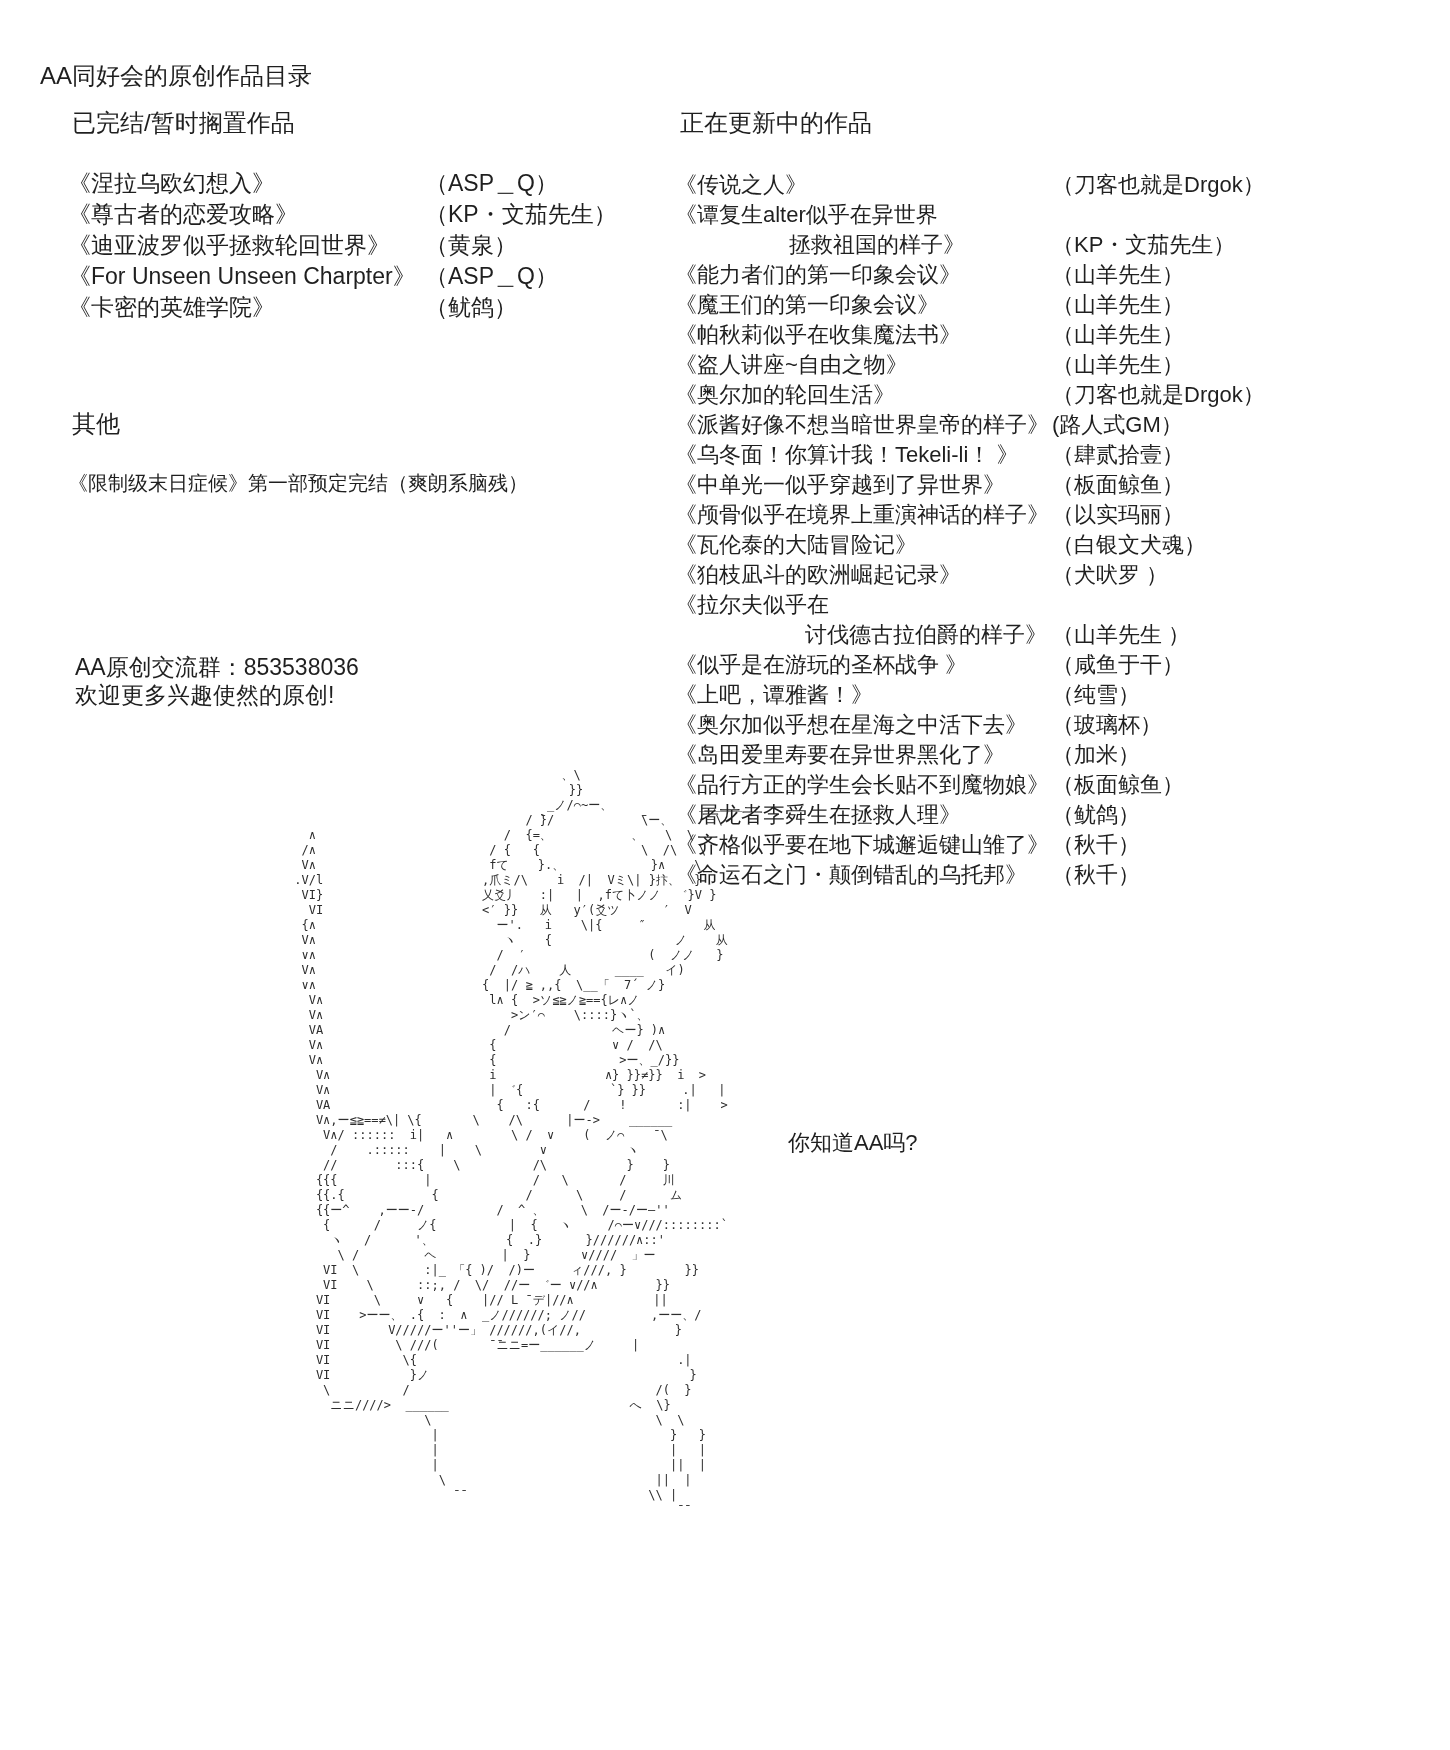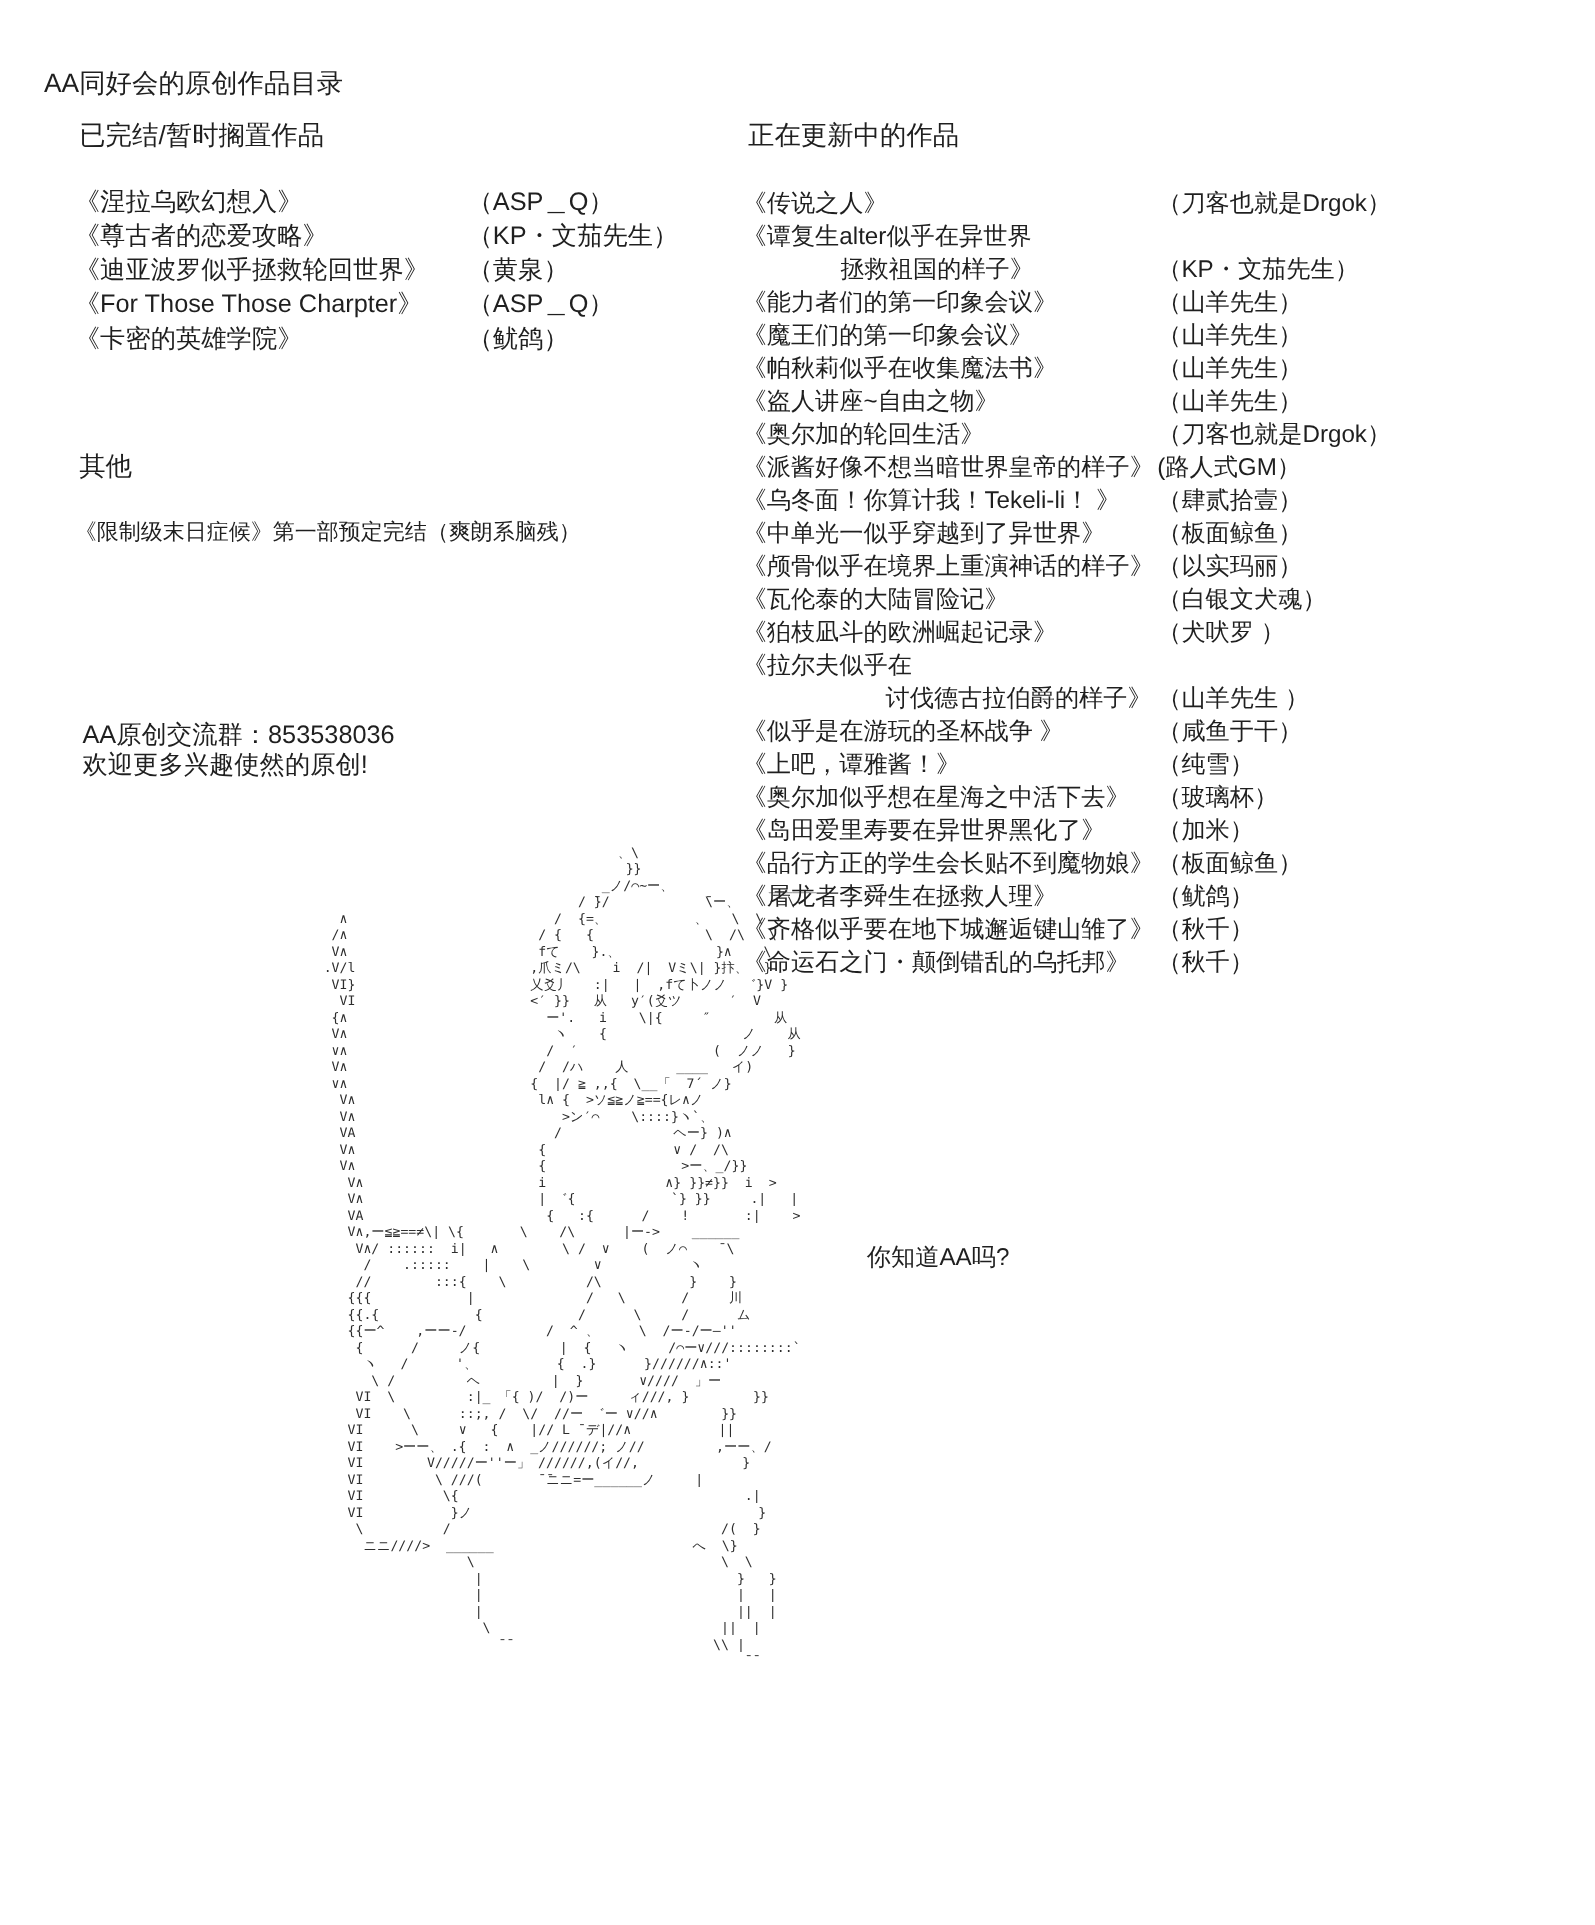--- a/index.html
+++ b/index.html
@@ -40,34 +40,34 @@
 </head>
 <body>
 
 <div class="abs" id="page-title">AA同好会的原创作品目录</div>
 
 <div class="abs" id="left-header">已完结/暂时搁置作品</div>
 <div class="abs" id="left-list">
     <div class="row"><span class="wtitle">《涅拉乌欧幻想入》</span><span class="wauthor">（ASP＿Q）</span></div>
     <div class="row"><span class="wtitle">《尊古者的恋爱攻略》</span><span class="wauthor">（KP・文茄先生）</span></div>
     <div class="row"><span class="wtitle">《迪亚波罗似乎拯救轮回世界》</span><span class="wauthor">（黄泉）</span></div>
-    <div class="row"><span class="wtitle">《For Those Those Charpter》</span><span class="wauthor">（ASP＿Q）</span></div>
+    <div class="row"><span class="wtitle">《For Unseen Unseen Charpter》</span><span class="wauthor">（ASP＿Q）</span></div>
     <div class="row"><span class="wtitle">《卡密的英雄学院》</span><span class="wauthor">（鱿鸽）</span></div>
   </div>
 
 <div class="abs" id="other-header">其他</div>
 <div class="abs" id="other-note">《限制级末日症候》第一部预定完结（爽朗系脑残）</div>
 <div class="abs" id="group-line">AA原创交流群：853538036</div>
 <div class="abs" id="welcome-line">欢迎更多兴趣使然的原创!</div>
 
 <div class="abs" id="right-header">正在更新中的作品</div>
 <div class="abs" id="right-list">
     <div class="row"><span class="wtitle">《传说之人》</span><span class="wauthor">（刀客也就是Drgok）</span></div>
     <div class="row"><span class="wtitle">《谭复生alter似乎在异世界</span></div>
-    <div class="row"><span class="wtitle" style="margin-left: 89px;">拯救祖国的样子》</span><span class="wauthor">（KP・文茄先生）</span></div>
+    <div class="row"><span class="wtitle" style="margin-left: 114px;">拯救祖国的样子》</span><span class="wauthor">（KP・文茄先生）</span></div>
     <div class="row"><span class="wtitle">《能力者们的第一印象会议》</span><span class="wauthor">（山羊先生）</span></div>
     <div class="row"><span class="wtitle">《魔王们的第一印象会议》</span><span class="wauthor">（山羊先生）</span></div>
     <div class="row"><span class="wtitle">《帕秋莉似乎在收集魔法书》</span><span class="wauthor">（山羊先生）</span></div>
     <div class="row"><span class="wtitle">《盗人讲座~自由之物》</span><span class="wauthor">（山羊先生）</span></div>
     <div class="row"><span class="wtitle">《奥尔加的轮回生活》</span><span class="wauthor">（刀客也就是Drgok）</span></div>
     <div class="row"><span class="wtitle">《派酱好像不想当暗世界皇帝的样子》</span><span class="wauthor">(路人式GM）</span></div>
     <div class="row"><span class="wtitle">《乌冬面！你算计我！Tekeli-li！ 》</span><span class="wauthor">（肆贰拾壹）</span></div>
     <div class="row"><span class="wtitle">《中单光一似乎穿越到了异世界》</span><span class="wauthor">（板面鲸鱼）</span></div>
     <div class="row"><span class="wtitle">《颅骨似乎在境界上重演神话的样子》</span><span class="wauthor">（以实玛丽）</span></div>
     <div class="row"><span class="wtitle">《瓦伦泰的大陆冒险记》</span><span class="wauthor">（白银文犬魂）</span></div>

